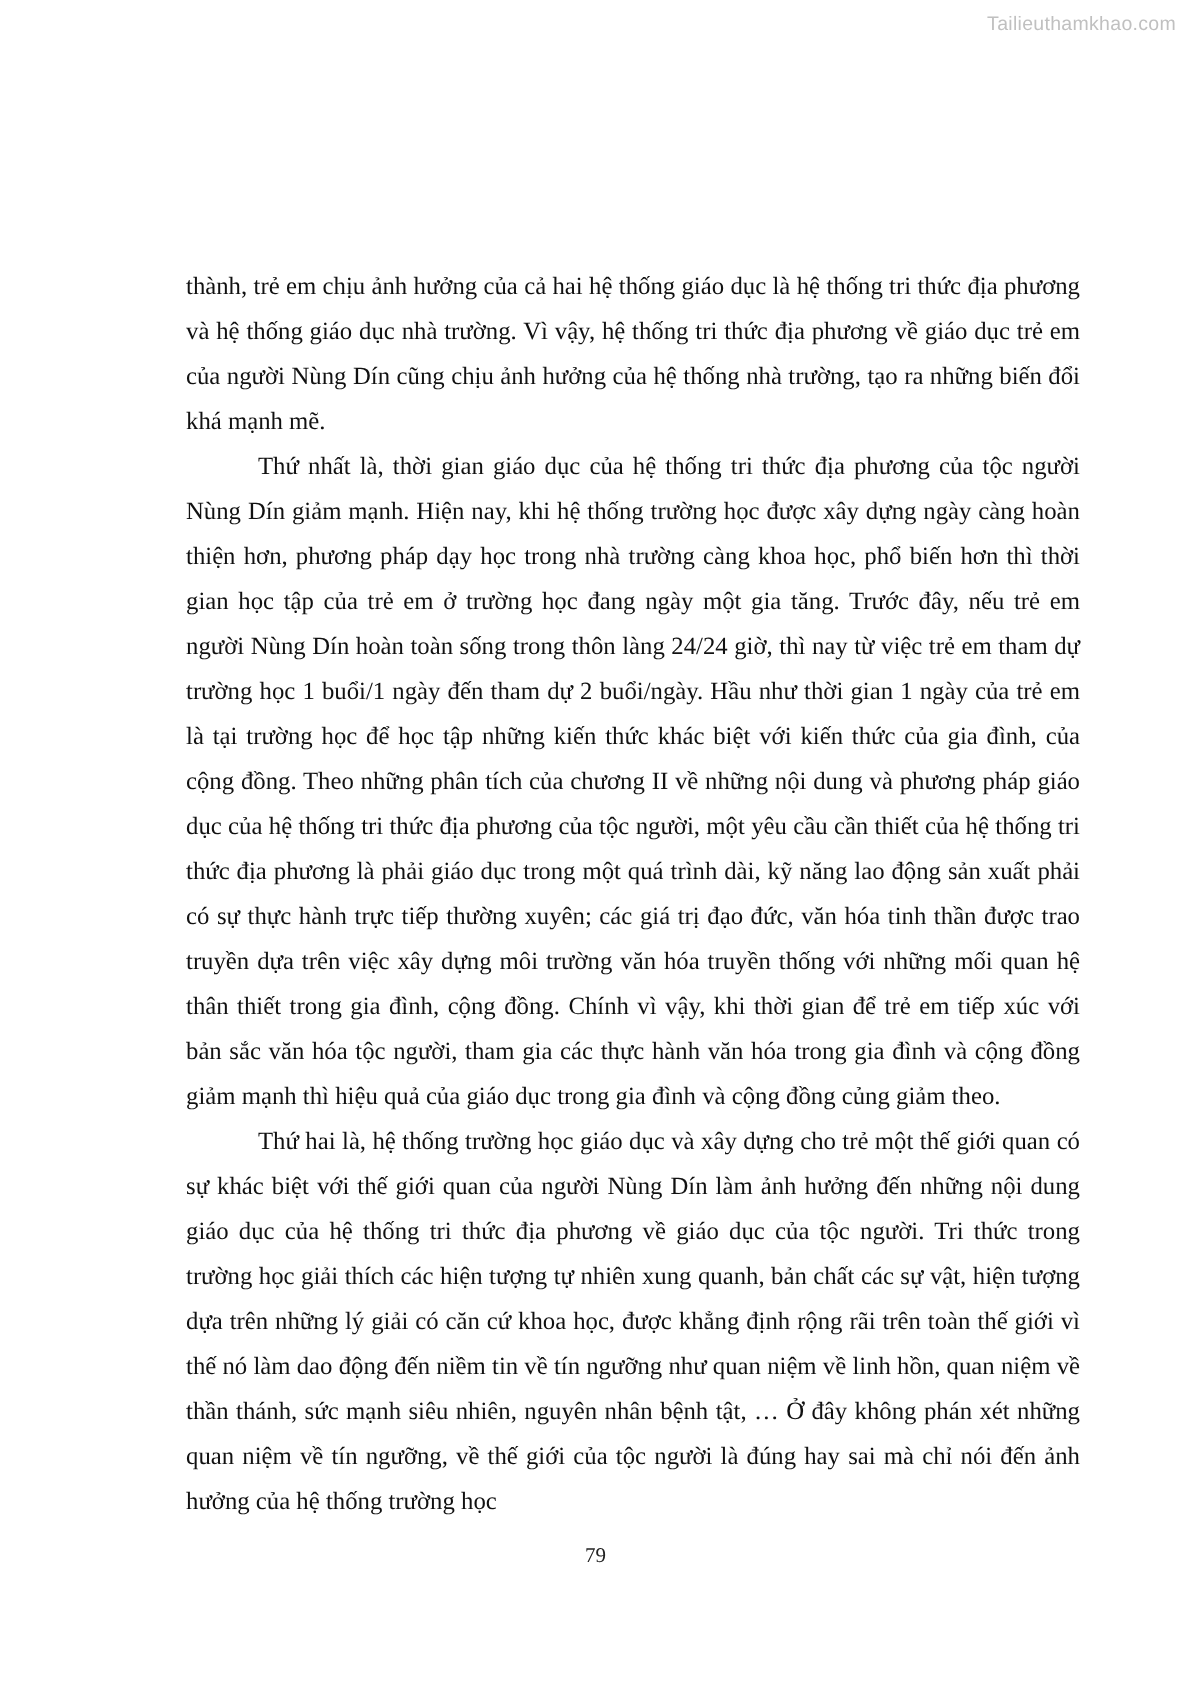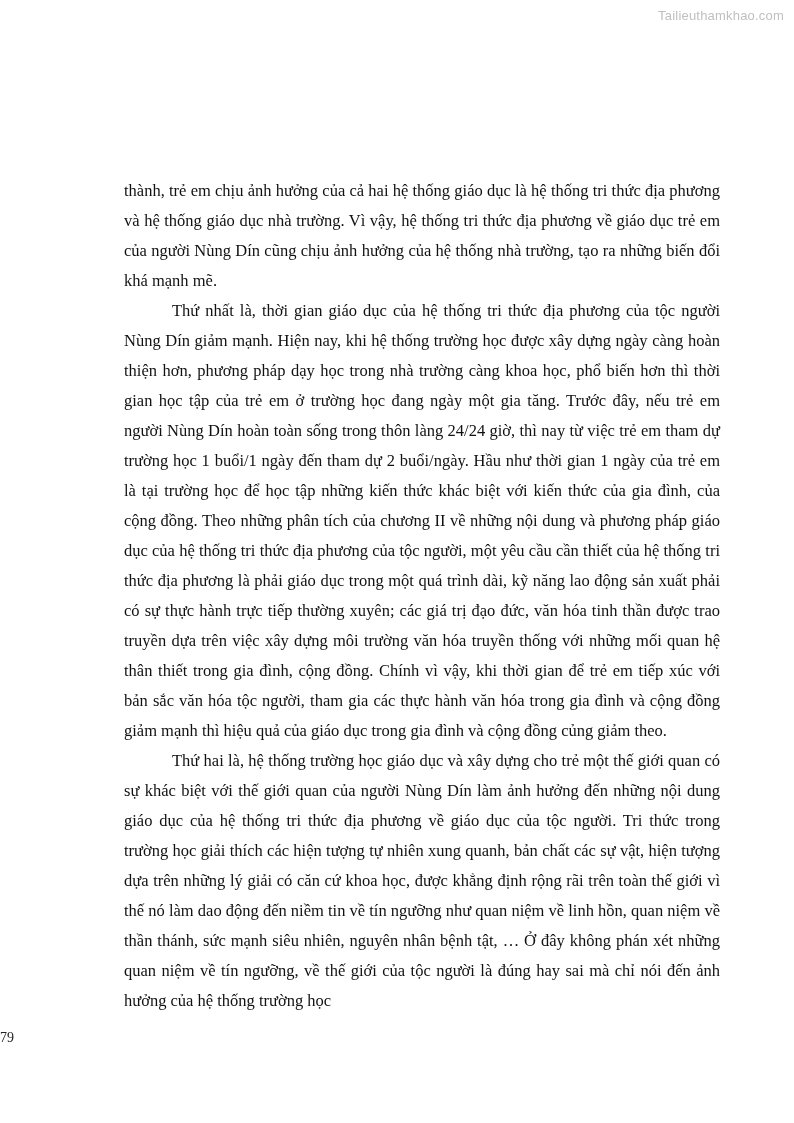--- a/index.html
+++ b/index.html
@@ -41,20 +41,21 @@
     color: #111111;
   }
   .content p.indent {
     text-indent: 48px;
   }
   .page-number {
     position: absolute;
     top: 1030px;
     left: 0;
     width: 100%;
+    text-align: center;
     font-size: 14px;
     color: #222222;
     font-family: "Liberation Serif", serif;
   }
 </style>
 </head>
 <body>
 
 <div class="page">
 

